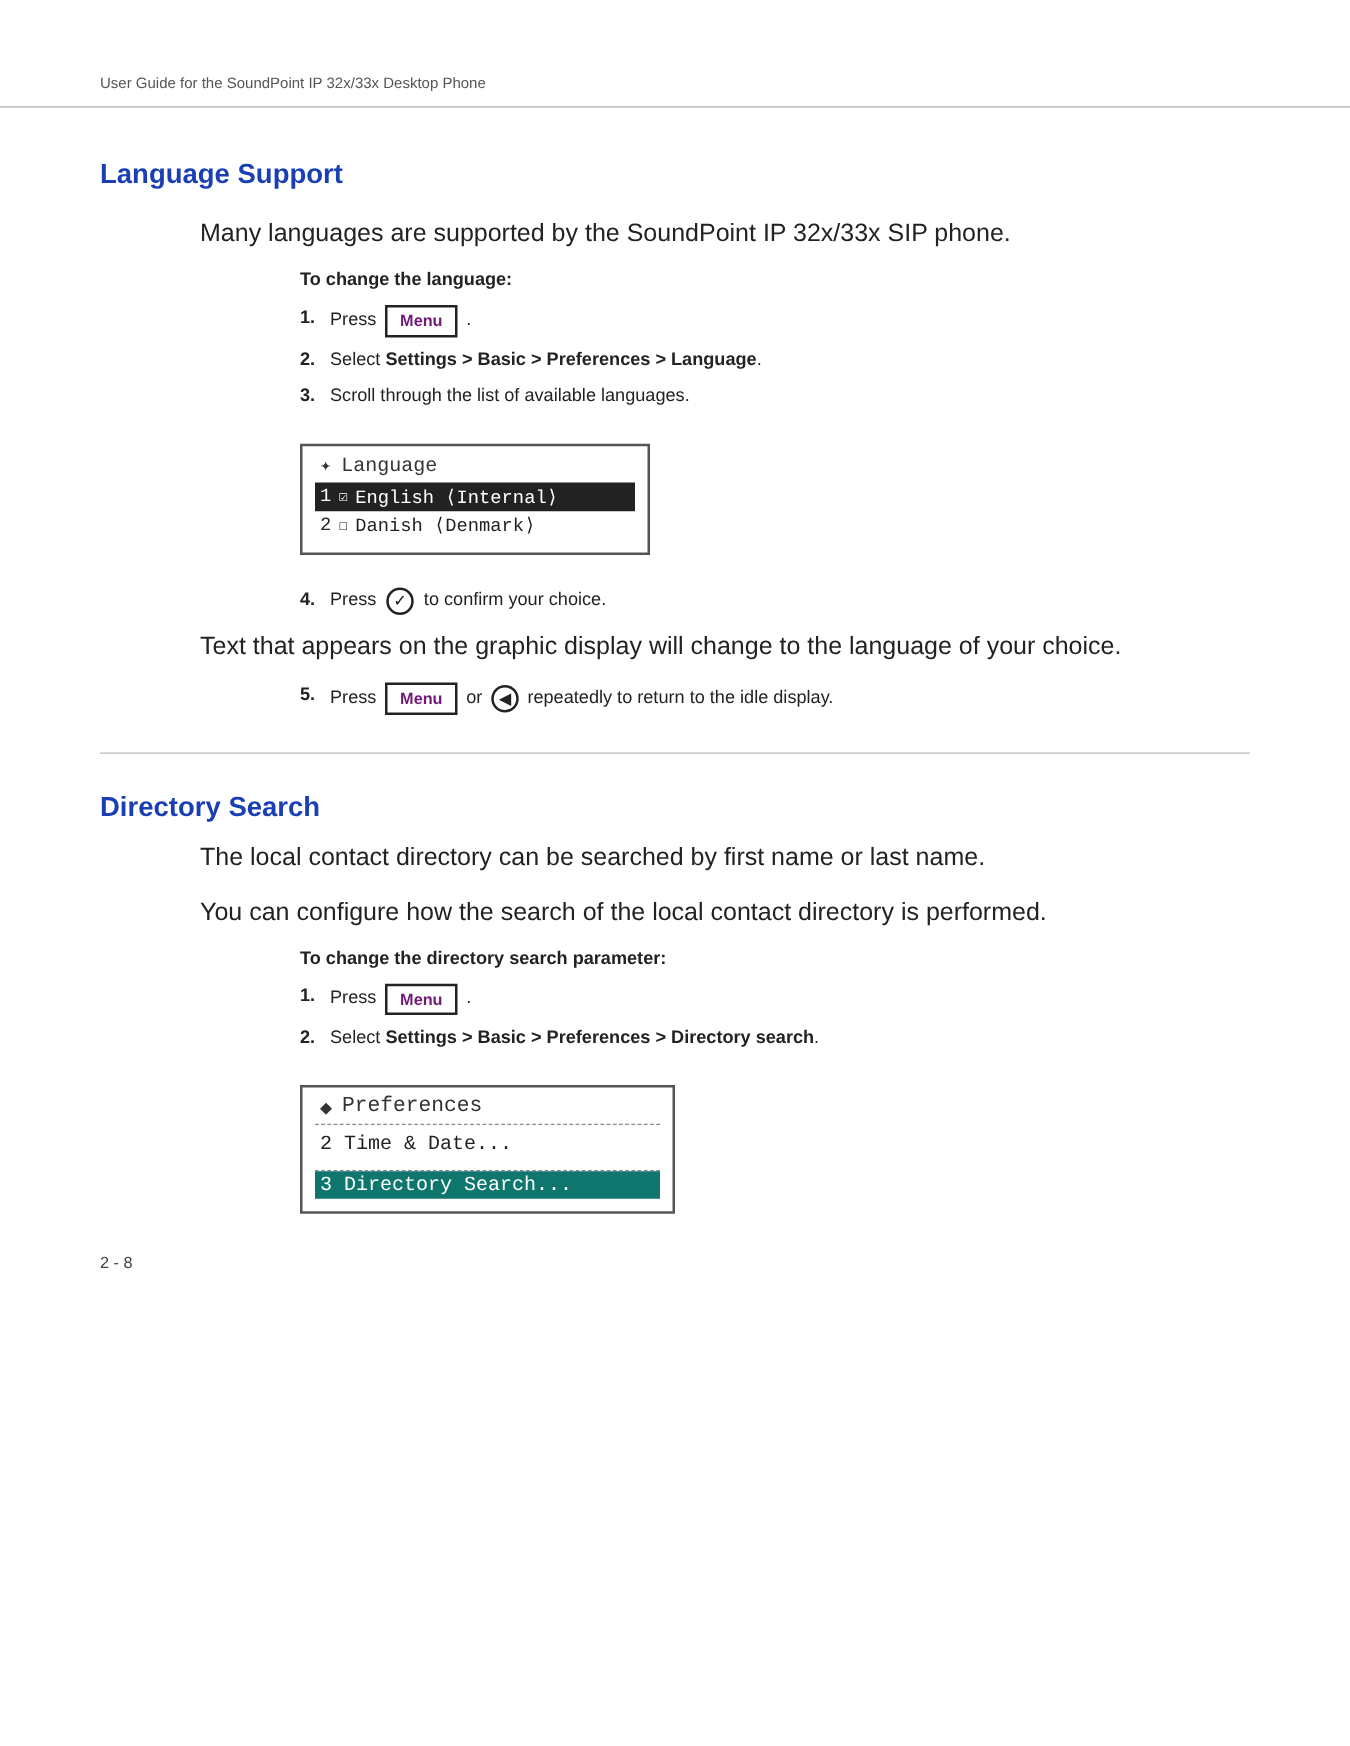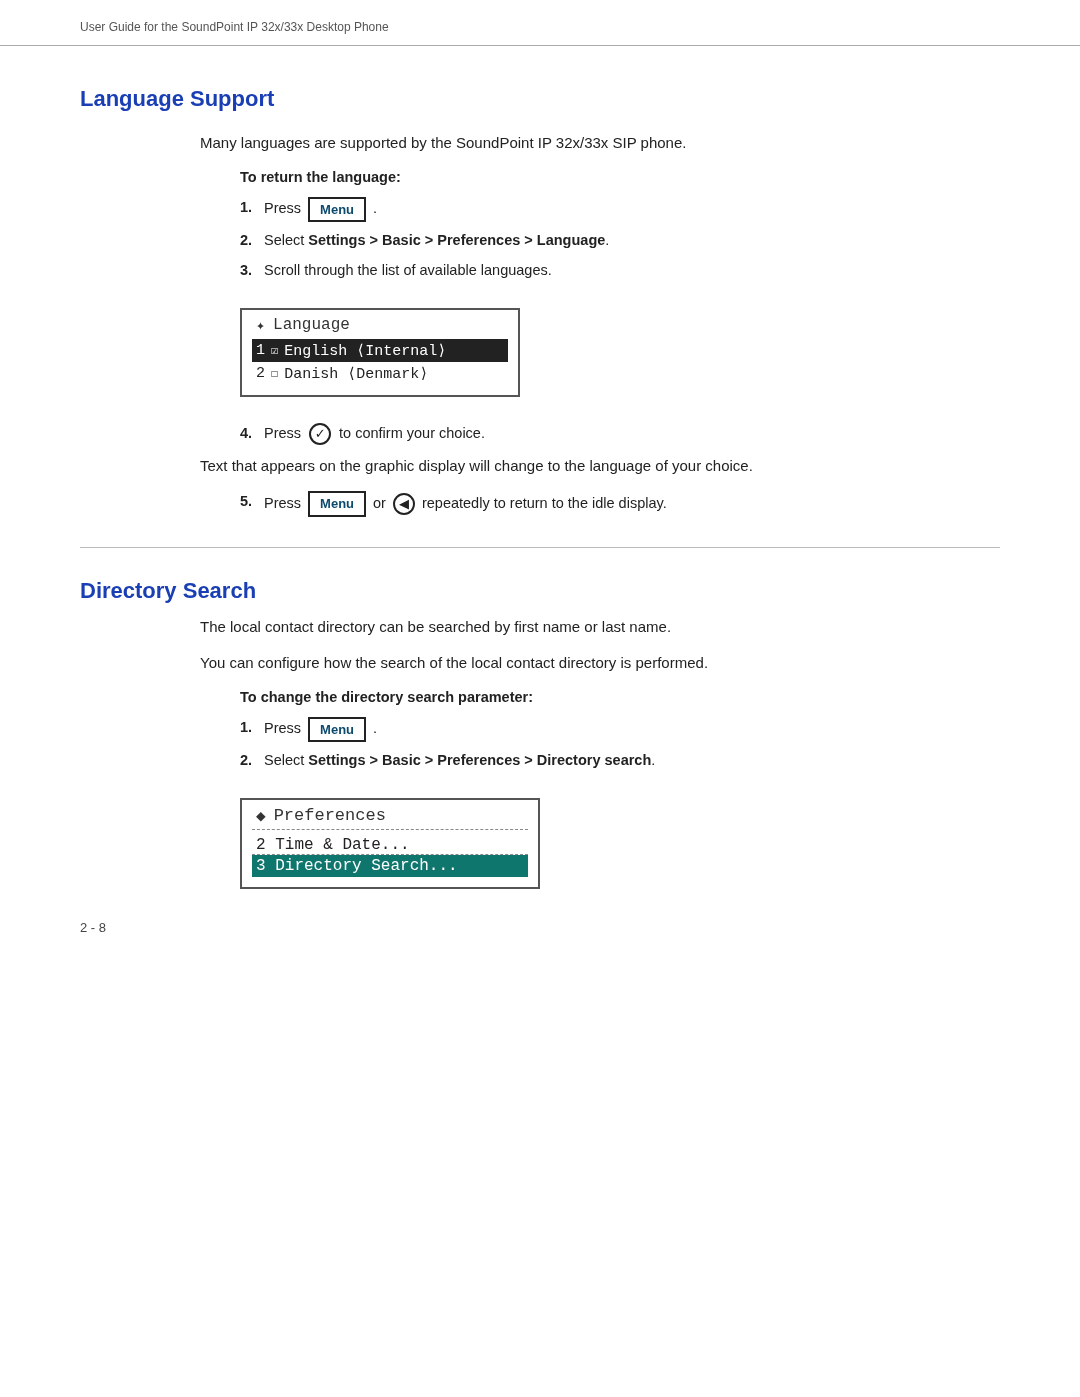--- a/index.html
+++ b/index.html
@@ -16,20 +16,21 @@
     .page-wrapper {
       padding: 0;
       position: relative;
     }
 
     
     .top-header {
       border-bottom: 1px solid #aaa;
       padding: 18px 80px 10px 80px;
       margin-bottom: 0;
+      margin-top: 40px;
     }
     .top-header-text {
       font-size: 12px;
       color: #555;
       font-family: Arial, sans-serif;
     }
 
     
     .content {
       padding: 30px 80px 60px 80px;
@@ -41,24 +42,24 @@
       font-size: 22px;
       font-weight: bold;
       color: #1a3fb5;
       margin-bottom: 20px;
       margin-top: 10px;
     }
 
     
     .para {
       font-family: Arial, sans-serif;
-      font-size: 15px;
+      font-size: 20px;
       color: #222;
       margin-bottom: 14px;
-      margin-left: 120px;
+      margin-left: 80px;
       line-height: 1.5;
     }
 
     
     .sub-heading {
       font-family: Arial, sans-serif;
       font-size: 14.5px;
       font-weight: bold;
       color: #222;
       margin-bottom: 12px;
@@ -95,21 +96,21 @@
 
     
     .menu-btn {
       display: inline-block;
       border: 2px solid #222;
       background: #fff;
       padding: 1px 10px;
       font-family: Arial, sans-serif;
       font-size: 13px;
       font-weight: bold;
-      color: #0c4a6e;
+      color: #701a75;
       margin: 0 3px;
       vertical-align: middle;
       text-align: center;
     }
 
     
     .bold { font-weight: bold; }
 
     
     .check-circle {
@@ -243,21 +244,21 @@
     <span class="top-header-text">User Guide for the SoundPoint IP 32x/33x Desktop Phone</span>
   </div>
 
   <div class="content">
 
     <div>
       <div class="section-heading">Language Support</div>
 
       <p class="para">Many languages are supported by the SoundPoint IP 32x/33x SIP phone.</p>
 
-      <div class="sub-heading">To return the language:</div>
+      <div class="sub-heading">To change the language:</div>
 
       <ol class="numbered-list">
 
         <li>
           <span class="num bold">1.</span>
           <span class="step-content">
             <span>Press</span>
             <span class="menu-btn">Menu</span>
             <span>.</span>
           </span>
@@ -353,21 +354,21 @@
           </span>
         </li>
       </ol>
 
       
       <div class="prefs-screen">
         <div class="prefs-screen-title dashed-row">
           <span>◆</span>
           <span style="font-size:17px;">Preferences</span>
         </div>
-        <div class="prefs-screen-row" style="border-bottom:1px dashed #888; padding-bottom:0;">
+        <div class="prefs-screen-row" style="border-bottom:1px dashed #888; padding-bottom:12px;">
           <span>2 Time &amp; Date...</span>
         </div>
         <div class="prefs-screen-row selected">
           <span>3 Directory Search...</span>
         </div>
       </div>
 
     </div>
 
   </div>

